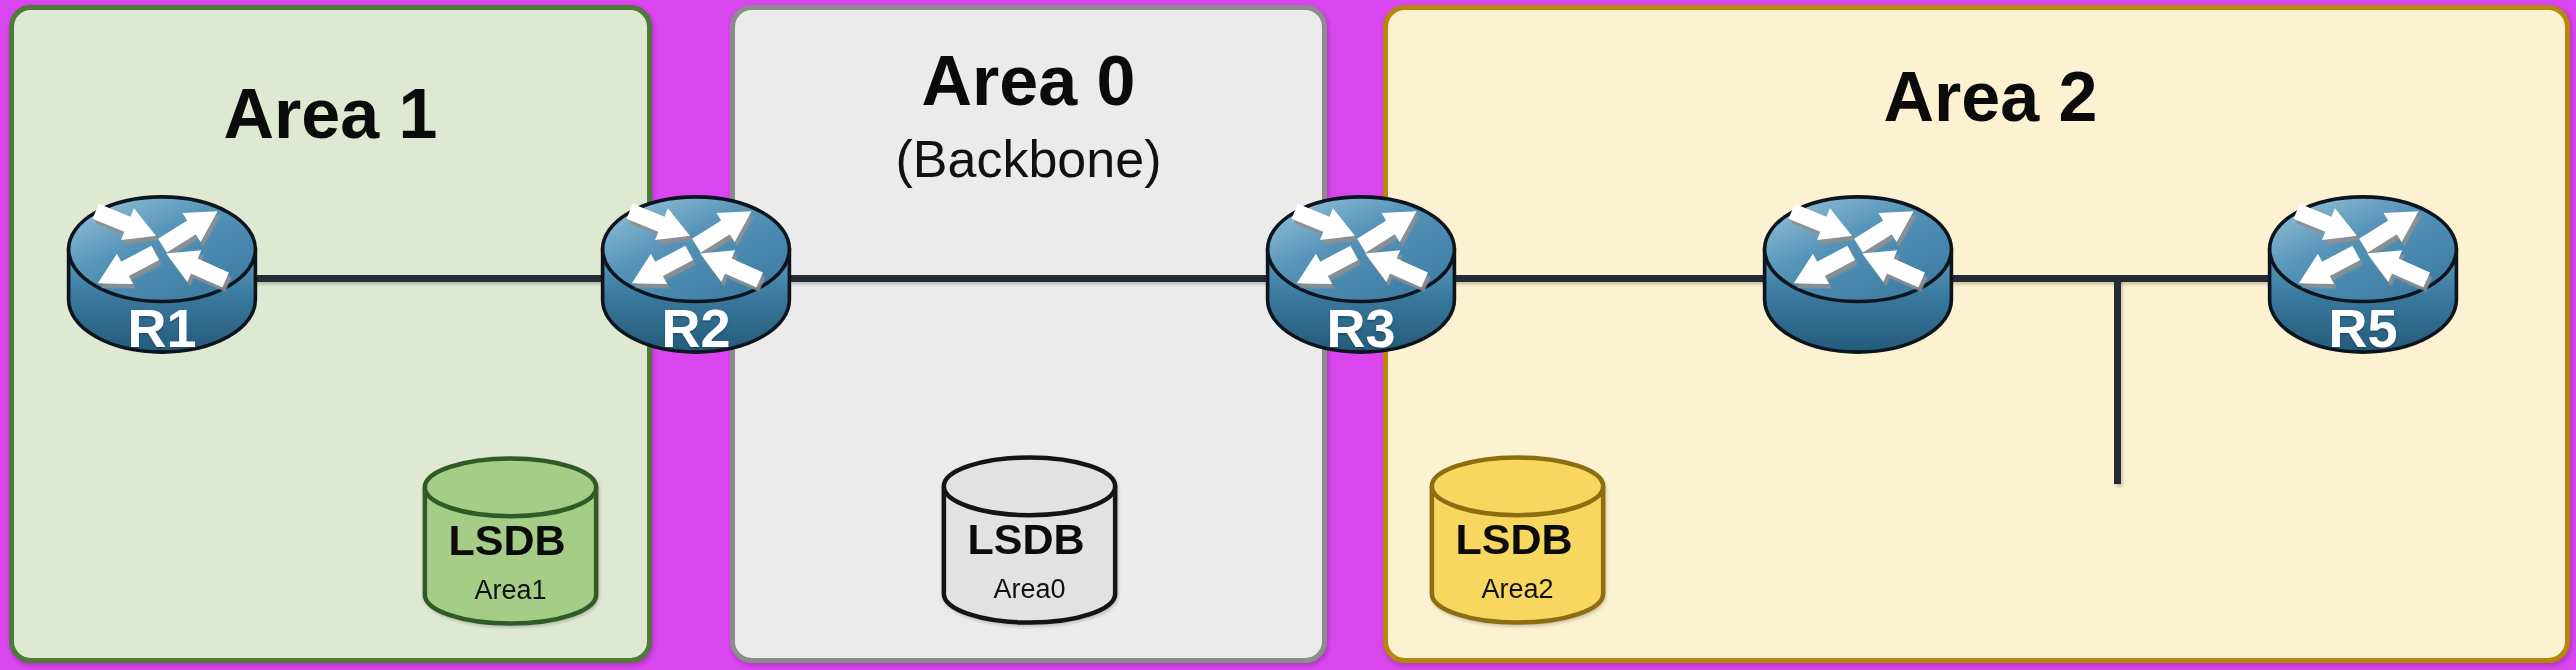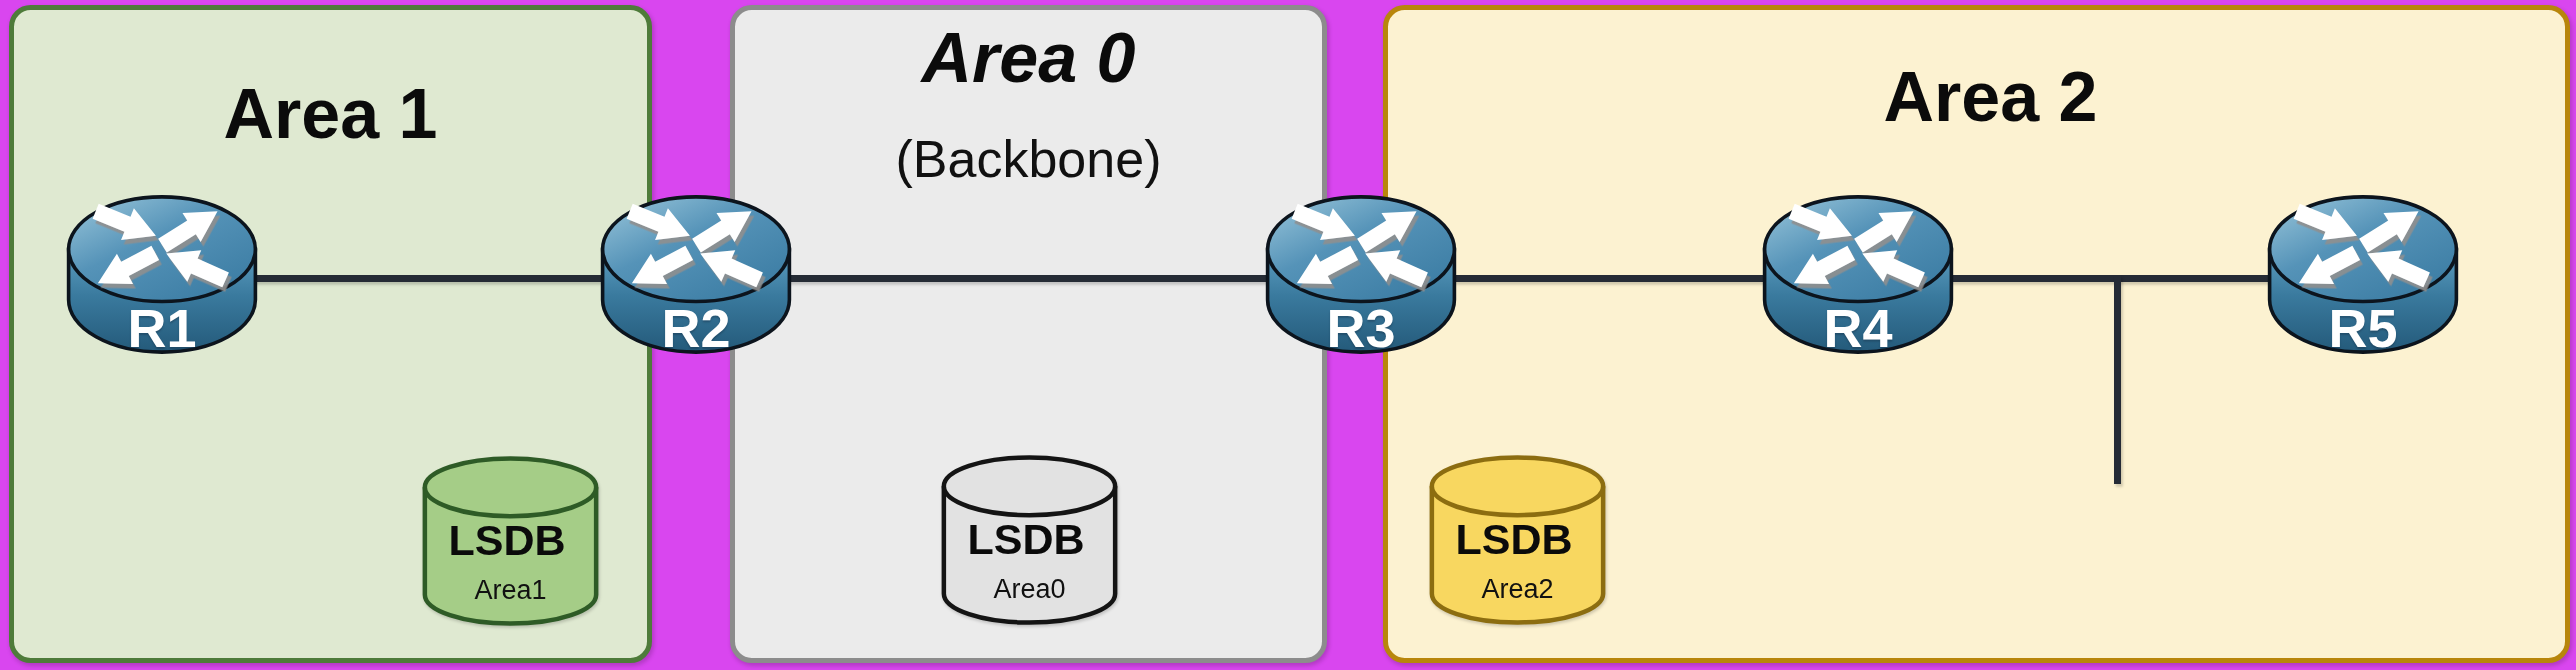--- a/index.html
+++ b/index.html
@@ -61,21 +61,21 @@
         <feDropShadow dx="3" dy="5" stdDeviation="0.6" flood-color="#8f8f8f" flood-opacity="0.9"></feDropShadow>
       </filter>
     </defs>
   </svg>
 
   <div class="area" style="left: 9px; width: 633px; background-color: rgb(223, 233, 209); border-color: rgb(78, 123, 58);">
     <div class="area-title" style="top:69px;">Area 1</div>
   </div>
 
   <div class="area" style="left: 730px; width: 587px; background-color: rgb(235, 235, 235); border-color: rgb(140, 140, 140);">
-    <div class="area-title" style="top:13px;font-style:italic;">Area 0</div>
+    <div class="area-title" style="top:36px;">Area 0</div>
     <div class="area-subtitle" style="top:123px;">(Backbone)</div>
   </div>
 
   <div class="area" style="left: 1383px; width: 1177px; background-color: rgb(252, 242, 209); border-color: rgb(184, 134, 11);">
     <div class="area-title" style="top:52px;margin-left:28px;">Area 2</div>
   </div>
 
   <div class="link" style="left: 162px; top: 275px; width: 534px; height: 7.2px; background-color: rgb(37, 43, 53);"></div>
   <div class="link" style="left: 695px; top: 275px; width: 666px; height: 7.2px; background-color: rgb(37, 43, 53);"></div>
   <div class="link" style="left: 1362px; top: 275px; width: 497px; height: 7.2px; background-color: rgb(37, 43, 53);"></div>
@@ -155,21 +155,20 @@
     <svg viewBox="0 0 215 180">
       <path d="M4 62 L4 118 A103.5 58 0 0 0 211 118 L211 62 Z" fill="url(#g-side)" stroke="#0c141d" stroke-width="4"></path>
       <ellipse cx="107.5" cy="62" rx="103.5" ry="58" fill="url(#g-top)" stroke="#0c141d" stroke-width="4"></ellipse>
       <g fill="#ffffff" filter="url(#f-arrow)">
         <polygon points="0,-9 38,-9 38,-19 72,0 38,19 38,9 0,9" transform="translate(34,20) rotate(22)"></polygon>
         <polygon points="0,-9 38,-9 38,-19 72,0 38,19 38,9 0,9" transform="translate(108,58) rotate(-32)"></polygon>
         <polygon points="0,-9 38,-9 38,-19 72,0 38,19 38,9 0,9" transform="translate(100,66) rotate(152)"></polygon>
         <polygon points="0,-9 38,-9 38,-19 72,0 38,19 38,9 0,9" transform="translate(178,96) rotate(204)"></polygon>
       </g>
     </svg>
-    <div class="router-label">R4</div>
   </div>
 
   <div class="router" style="left:2266px;top:193px;">
     <svg viewBox="0 0 215 180">
       <path d="M4 62 L4 118 A103.5 58 0 0 0 211 118 L211 62 Z" fill="url(#g-side)" stroke="#0c141d" stroke-width="4"></path>
       <ellipse cx="107.5" cy="62" rx="103.5" ry="58" fill="url(#g-top)" stroke="#0c141d" stroke-width="4"></ellipse>
       <g fill="#ffffff" filter="url(#f-arrow)">
         <polygon points="0,-9 38,-9 38,-19 72,0 38,19 38,9 0,9" transform="translate(34,20) rotate(22)"></polygon>
         <polygon points="0,-9 38,-9 38,-19 72,0 38,19 38,9 0,9" transform="translate(108,58) rotate(-32)"></polygon>
         <polygon points="0,-9 38,-9 38,-19 72,0 38,19 38,9 0,9" transform="translate(100,66) rotate(152)"></polygon>

